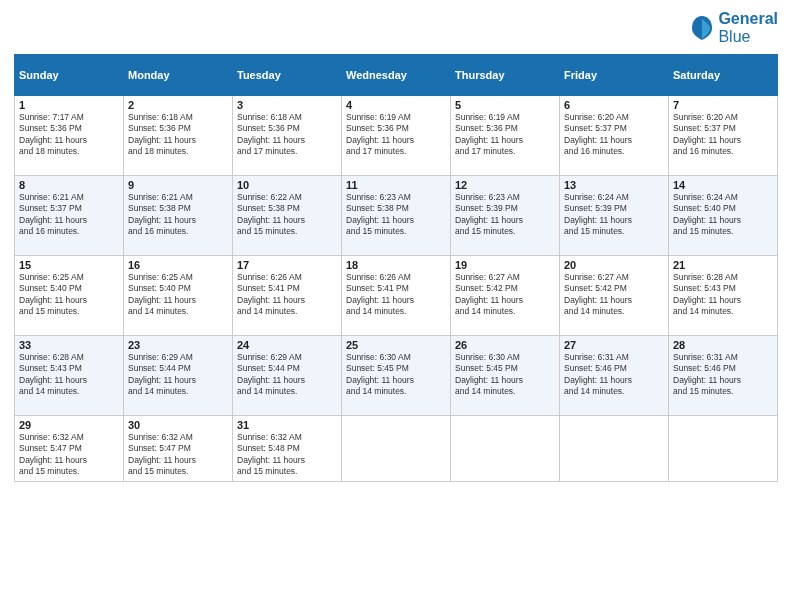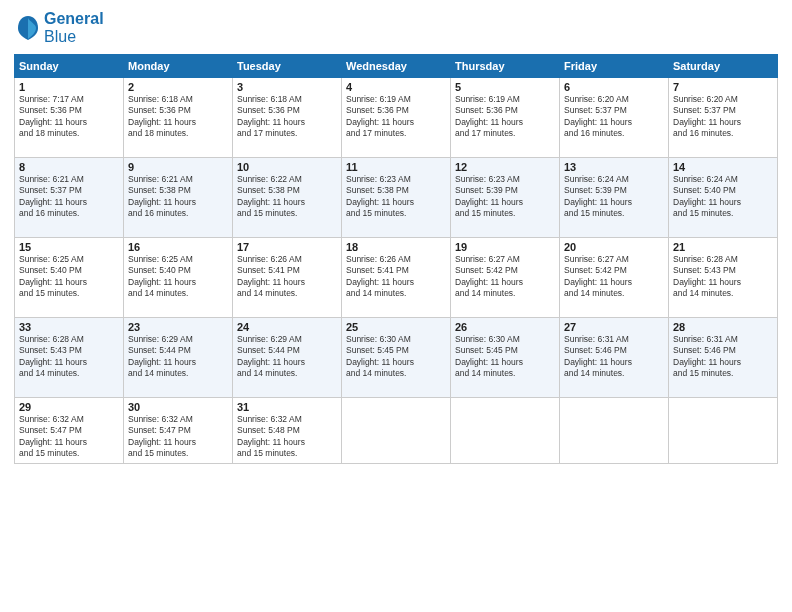--- a/index.html
+++ b/index.html
@@ -11,21 +11,21 @@
       overflow: hidden;
     }
     .page {
       width: 792px;
       height: 612px;
       padding: 10px 14px 10px 14px;
       background: #fff;
     }
     .header {
       display: flex;
-      justify-content: space-between;
+      justify-content: flex-end;
       align-items: flex-start;
       margin-bottom: 8px;
     }
     .logo {
       display: flex;
       align-items: center;
     }
     .logo-icon {
       width: 28px;
       height: 28px;
@@ -44,21 +44,21 @@
       color: #555;
     }
     .calendar {
       width: 100%;
       border-collapse: collapse;
       font-size: 9.5px;
     }
     .calendar th {
       background: #1a6faf;
       color: #fff;
-      padding: 5px 4px;
+      padding: 14px 4px;
       text-align: left;
       font-size: 11px;
       font-weight: bold;
       border: 1px solid #1a6faf;
     }
     .calendar td {
       vertical-align: top;
       padding: 3px 4px;
       border: 1px solid #ccc;
       width: calc(100%/7);

